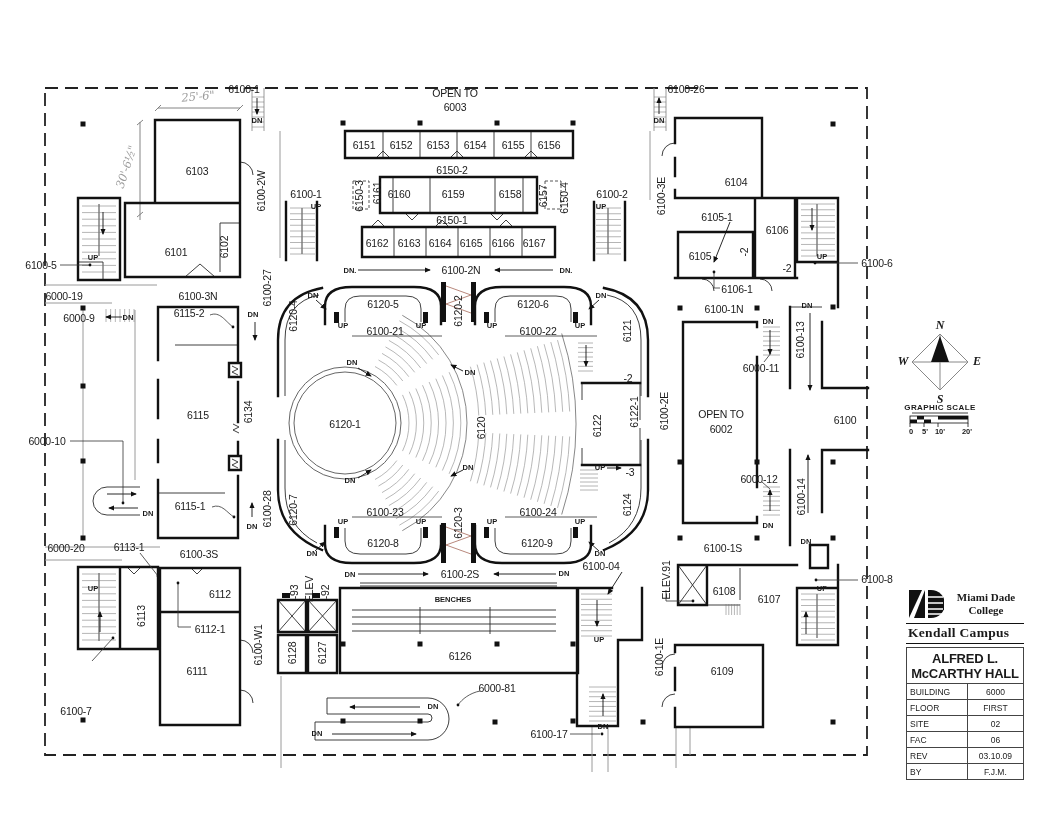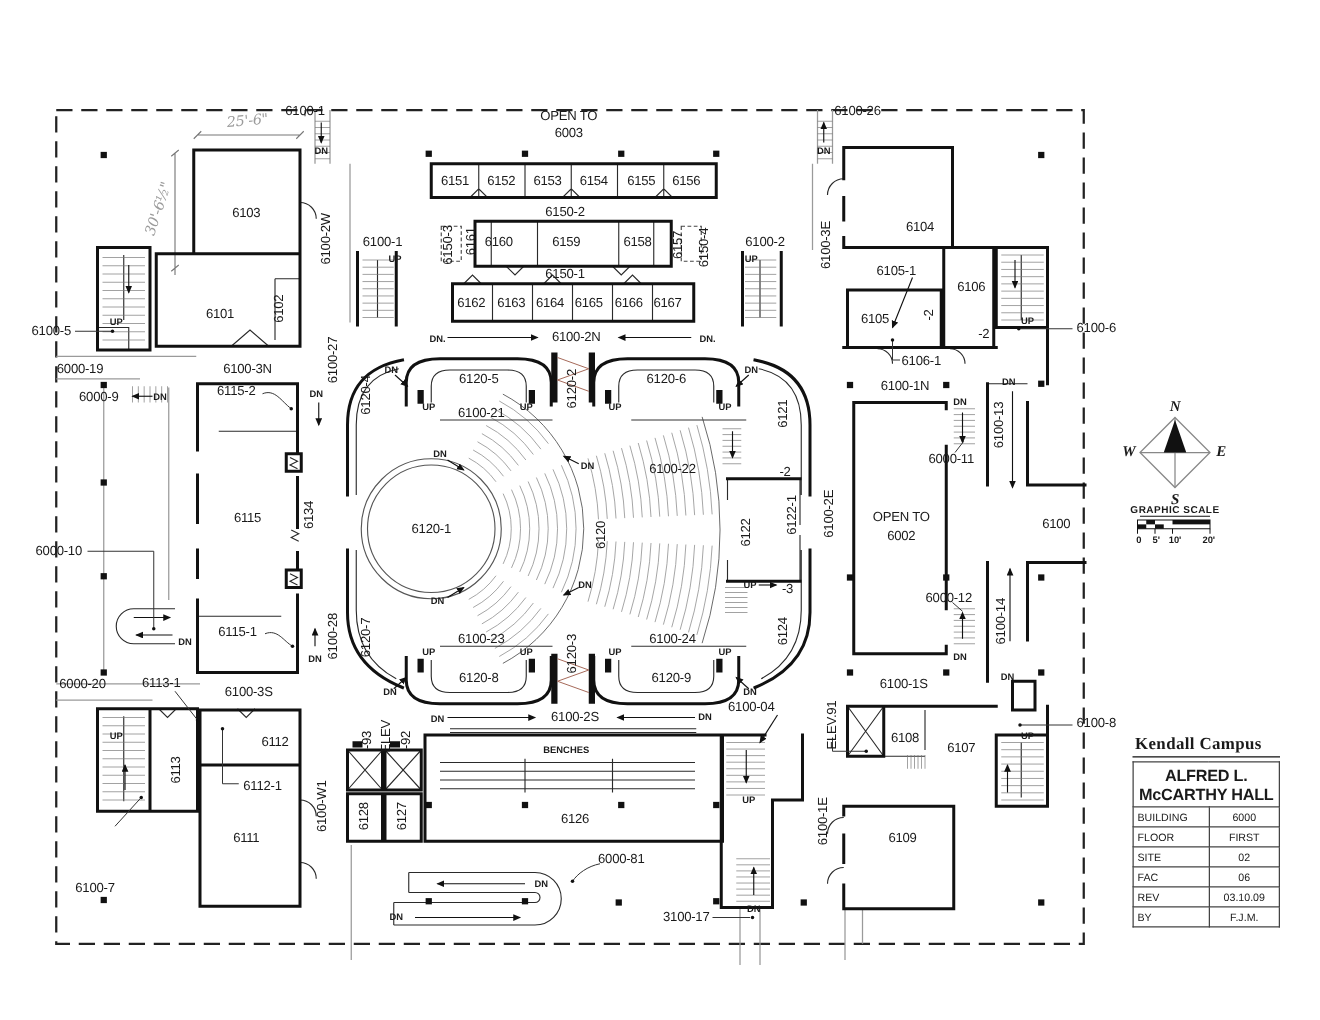--- a/index.html
+++ b/index.html
@@ -525,21 +525,21 @@
       <div class="lbl vert" style="left: 292px; top: 653px;">6128</div>
       <div class="lbl vert" style="left: 322px; top: 653px;">6127</div>
       <div class="lbl vert" style="left: 293px; top: 316px;">6120-4</div>
       <div class="lbl sm" style="left: 313px; top: 296px;">DN</div>
       <div class="lbl" style="left: 383px; top: 304px;">6120-5</div>
       <div class="lbl" style="left: 385px; top: 331px;">6100-21</div>
       <div class="lbl sm" style="left: 343px; top: 326px;">UP</div>
       <div class="lbl sm" style="left: 421px; top: 326px;">UP</div>
       <div class="lbl vert" style="left: 458px; top: 311px;">6120-2</div>
       <div class="lbl" style="left: 533px; top: 304px;">6120-6</div>
-      <div class="lbl" style="left: 538px; top: 331px; margin-top: 45px;">6100-22</div>
+      <div class="lbl" style="left: 538px; top: 331px;">6100-22</div>
       <div class="lbl sm" style="left: 492px; top: 326px;">UP</div>
       <div class="lbl sm" style="left: 580px; top: 326px;">UP</div>
       <div class="lbl sm" style="left: 601px; top: 296px;">DN</div>
       <div class="lbl vert" style="left: 627px; top: 331px;">6121</div>
       <div class="lbl" style="left: 345px; top: 424px;">6120-1</div>
       <div class="lbl sm" style="left: 352px; top: 363px;">DN</div>
       <div class="lbl sm" style="left: 350px; top: 481px;">DN</div>
       <div class="lbl sm" style="left: 470px; top: 373px;">DN</div>
       <div class="lbl sm" style="left: 468px; top: 468px;">DN</div>
       <div class="lbl vert" style="left: 481px; top: 428px;">6120</div>
@@ -564,21 +564,21 @@
       <div class="lbl vert" style="left: 627px; top: 505px;">6124</div>
       <div class="lbl sm" style="left: 350px; top: 575px;">DN</div>
       <div class="lbl" style="left: 460px; top: 574px;">6100-2S</div>
       <div class="lbl sm" style="left: 564px; top: 574px;">DN</div>
       <div class="lbl" style="left: 601px; top: 566px;">6100-04</div>
       <div class="lbl sm" style="left: 453px; top: 600px;">BENCHES</div>
       <div class="lbl" style="left: 460px; top: 656px;">6126</div>
       <div class="lbl" style="left: 497px; top: 688px;">6000-81</div>
       <div class="lbl sm" style="left: 433px; top: 707px;">DN</div>
       <div class="lbl sm" style="left: 317px; top: 734px;">DN</div>
-      <div class="lbl" style="left: 549px; top: 734px;">3100-17</div>
+      <div class="lbl" style="left: 549px; top: 734px;">6100-17</div>
       <div class="lbl sm" style="left: 599px; top: 640px;">UP</div>
       <div class="lbl sm" style="left: 603px; top: 727px;">DN</div>
       <div class="lbl vert" style="left: 659px; top: 657px;">6100-1E</div>
       <div class="lbl vert" style="left: 661px; top: 196px;">6100-3E</div>
       <div class="lbl" style="left: 722px; top: 182px; padding-left: 28px;">6104</div>
       <div class="lbl" style="left: 717px; top: 217px;">6105-1</div>
       <div class="lbl" style="left: 700px; top: 256px;">6105</div>
       <div class="lbl vert" style="left: 744px; top: 252px;">-2</div>
       <div class="lbl" style="left: 777px; top: 230px;">6106</div>
       <div class="lbl" style="left: 787px; top: 268px;">-2</div>
@@ -609,20 +609,32 @@
       <div class="lbl comp" style="left: 977px; top: 361px;">E</div>
       <div class="lbl comp" style="left: 940px; top: 399px;">S</div>
       <div class="lbl gs" style="left: 940px; top: 408px;">GRAPHIC SCALE</div>
       <div class="lbl sm" style="left: 911px; top: 432px;">0</div>
       <div class="lbl sm" style="left: 925px; top: 432px;">5'</div>
       <div class="lbl sm" style="left: 940px; top: 432px;">10'</div>
       <div class="lbl sm" style="left: 967px; top: 432px;">20'</div>
     </div>
 
 <div class="tb">
+  <div class="tb-head">
+    <svg width="36" height="32">
+      <polygon points="1,2 14,2 1,30" fill="#111"></polygon>
+      <polygon points="6,30 17,2 17,30" fill="#111"></polygon>
+      <path d="M20,2h3a14,14 0 0 1 0,28h-3z" fill="#111"></path>
+      <path d="M19,9H35M19,15H35M19,21H35M19,26H35" stroke="#fff" stroke-width="1.4"></path>
+    </svg>
+    <div class="tb-org">
+      <div>Miami Dade</div>
+      <div>College</div>
+    </div>
+  </div>
   <div class="tb-campus">Kendall Campus</div>
   <table class="tb-table">
     <tbody id="tbrows">
       <tr>
             <td colspan="2" class="hall">ALFRED L. McCARTHY HALL</td>
           </tr>
     <tr>
             <td class="fld">BUILDING</td>
             <td class="val">6000</td>
           </tr>

